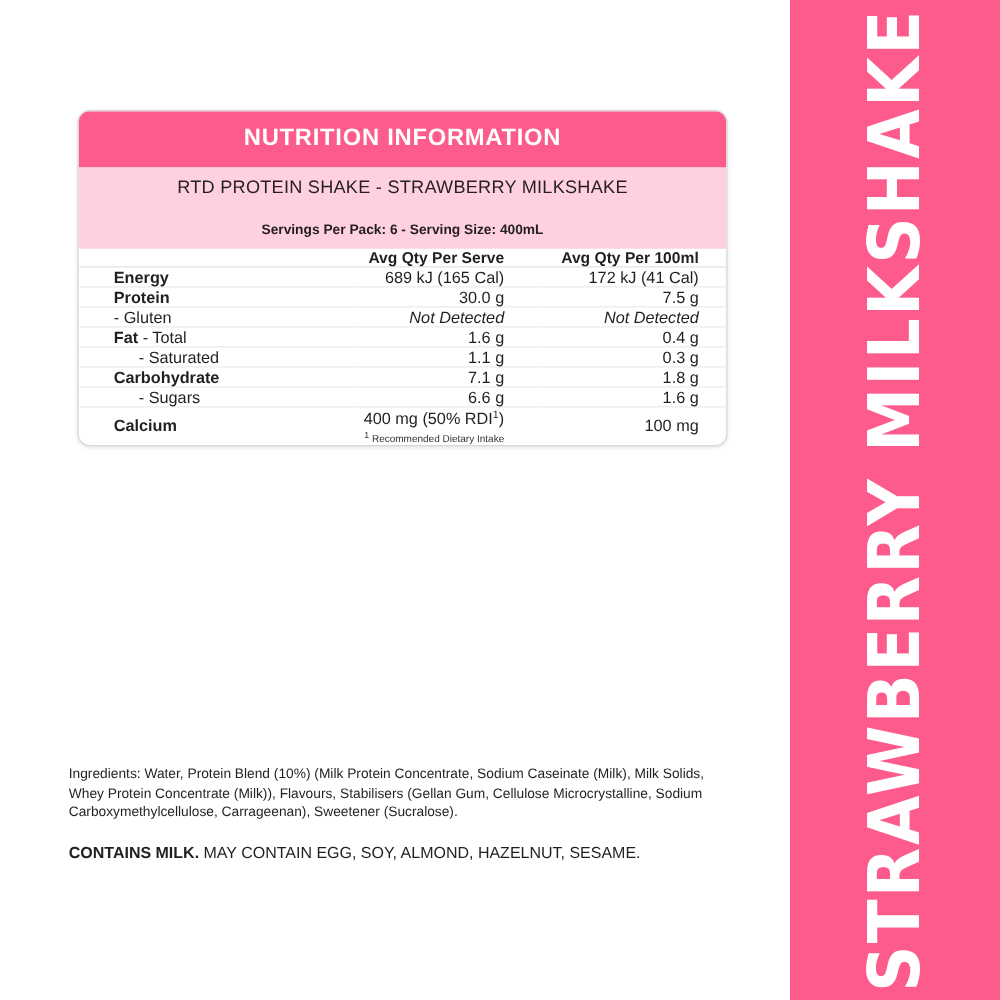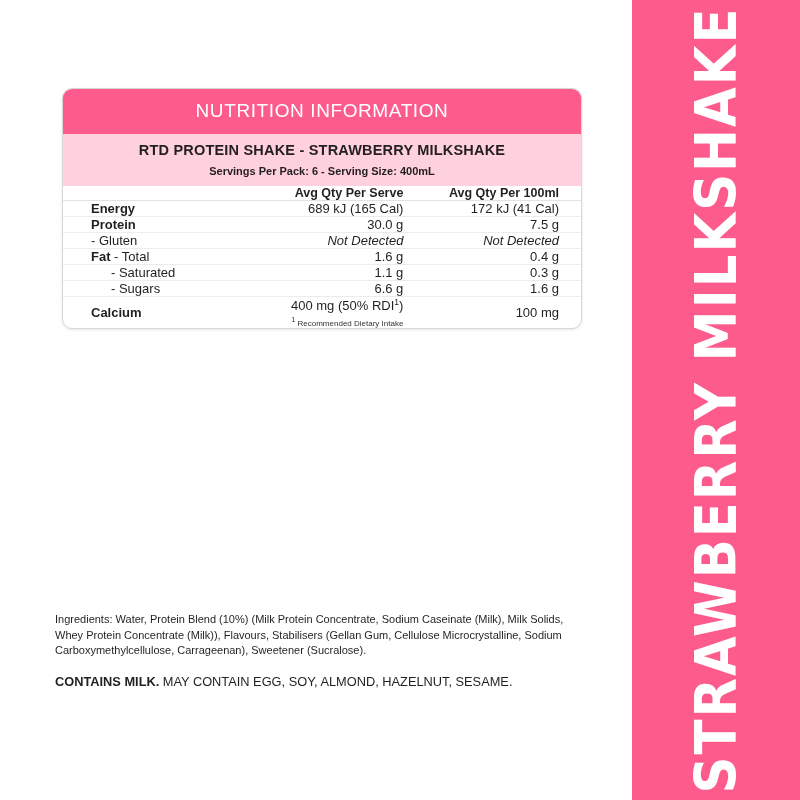--- a/index.html
+++ b/index.html
@@ -54,42 +54,42 @@
     background: #ffffff;
     border: 1px solid #d8d8d8;
     border-radius: 10px;
     box-shadow: 0 1px 3px rgba(0,0,0,0.10);
     overflow: hidden;
   }
   .panel-header {
     background: #fc5b8c;
     color: #ffffff;
     text-align: center;
-    font-weight: normal;
+    font-weight: bold;
     font-size: 19px;
     letter-spacing: 0.6px;
     padding: 11px 0 12px 0;
   }
   .panel-subheader {
     background: #ffd0dd;
     color: #231f20;
     text-align: center;
     padding: 8px 0 9px 0;
   }
   .panel-subheader .title {
-    font-weight: bold;
+    font-weight: normal;
     font-size: 14.5px;
     letter-spacing: 0.2px;
     display: block;
   }
   .panel-subheader .servings {
     font-weight: bold;
     font-size: 11px;
     display: block;
-    margin-top: 7px;
+    margin-top: 20px;
     text-align: center;
   }
 
   table.nutrition {
     width: 100%;
     border-collapse: collapse;
     font-size: 13px;
     color: #231f20;
   }
   table.nutrition th,
@@ -210,20 +210,25 @@
           <td class="cell-val pad-right-a">1.6 g</td>
           <td class="cell-val pad-right-b">0.4 g</td>
         </tr>
 
         <tr class="nut-row">
           <td class="cell-label indent">- Saturated</td>
           <td class="cell-val pad-right-a">1.1 g</td>
           <td class="cell-val pad-right-b">0.3 g</td>
         </tr>
 
+        <tr class="nut-row">
+          <td class="cell-label bold">Carbohydrate</td>
+          <td class="cell-val pad-right-a">7.1 g</td>
+          <td class="cell-val pad-right-b">1.8 g</td>
+        </tr>
 
         <tr class="nut-row">
           <td class="cell-label indent">- Sugars</td>
           <td class="cell-val pad-right-a">6.6 g</td>
           <td class="cell-val pad-right-b">1.6 g</td>
         </tr>
 
 
         <tr class="nut-row last">
           <td class="cell-label bold">Calcium</td>

